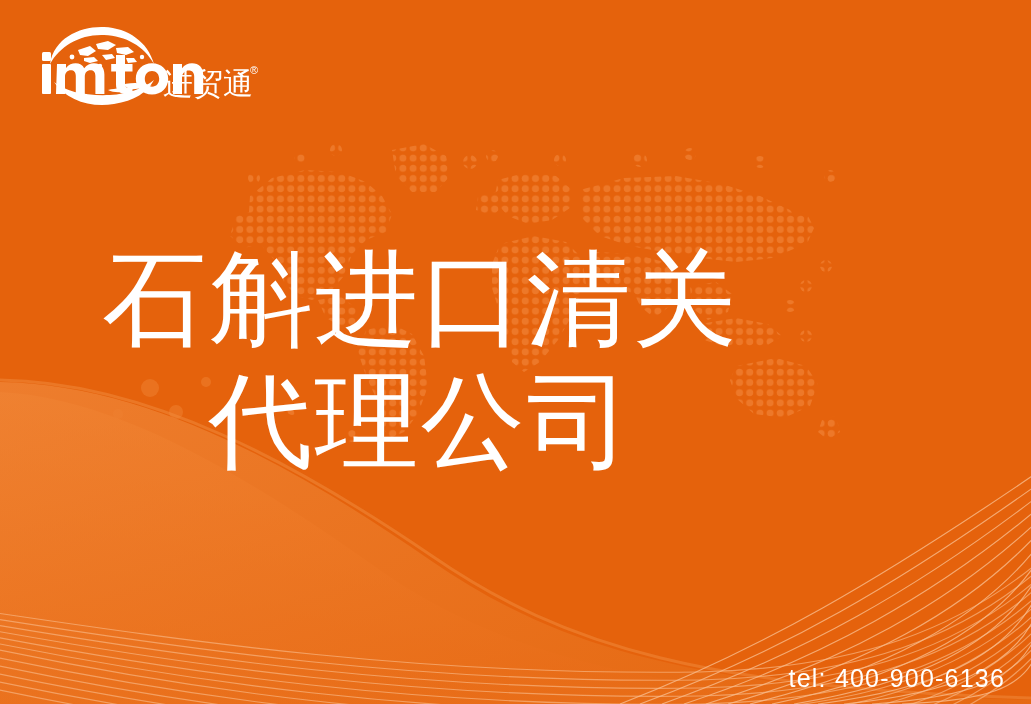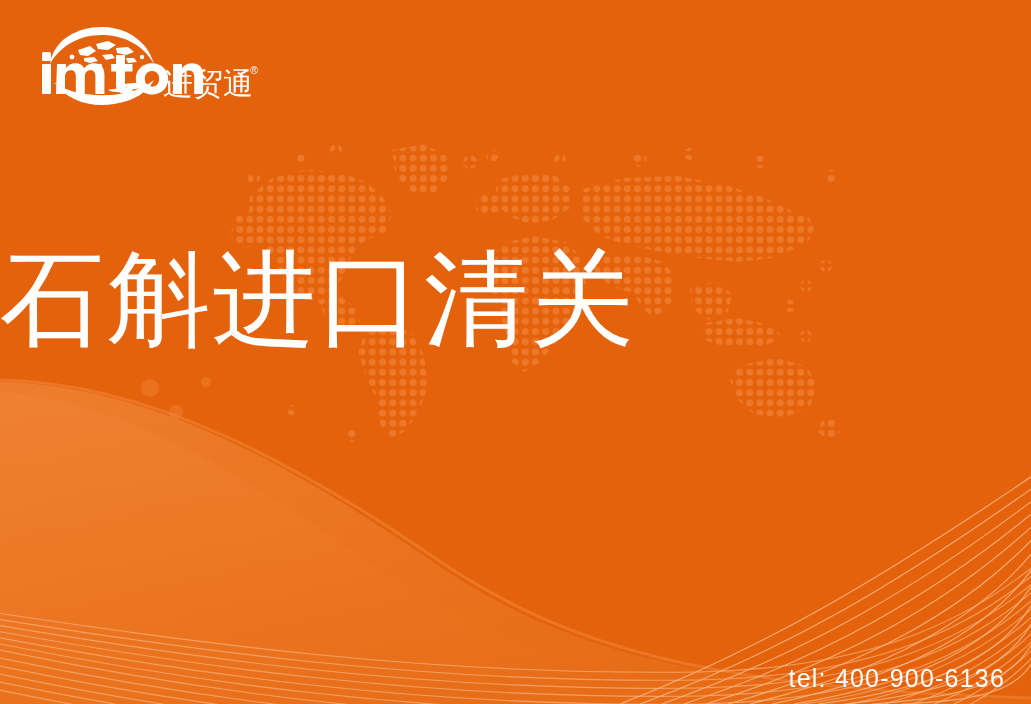--- a/index.html
+++ b/index.html
@@ -62,21 +62,21 @@
     color: #ffffff;
     line-height: 1;
   }
 
   
   #headline {
     position: absolute;
     left: 0;
     top: 238px;
     width: 841px;
-    text-align: left;
+    text-align: center;
     color: #ffffff;
     font-size: 104px;
     line-height: 122px;
     letter-spacing: 2px;
     font-weight: 400;
     font-family: "DejaVu Sans", "Liberation Sans", sans-serif;
     white-space: nowrap;
   }
   #headline .hl-line { display: block; }
 
@@ -288,17 +288,18 @@
                  h-9 Z"></path>
       </g>
     </svg>
 
     <span class="logo-cn">进贸通</span>
     <span class="logo-tm">®</span>
   </div>
 
   <div id="headline">
     <span class="hl-line">石斛进口清关</span>
+    <span class="hl-line">代理公司</span>
   </div>
 
   <div id="phone">tel: 400-900-6136</div>
 
 </div>
 
 </body></html>

